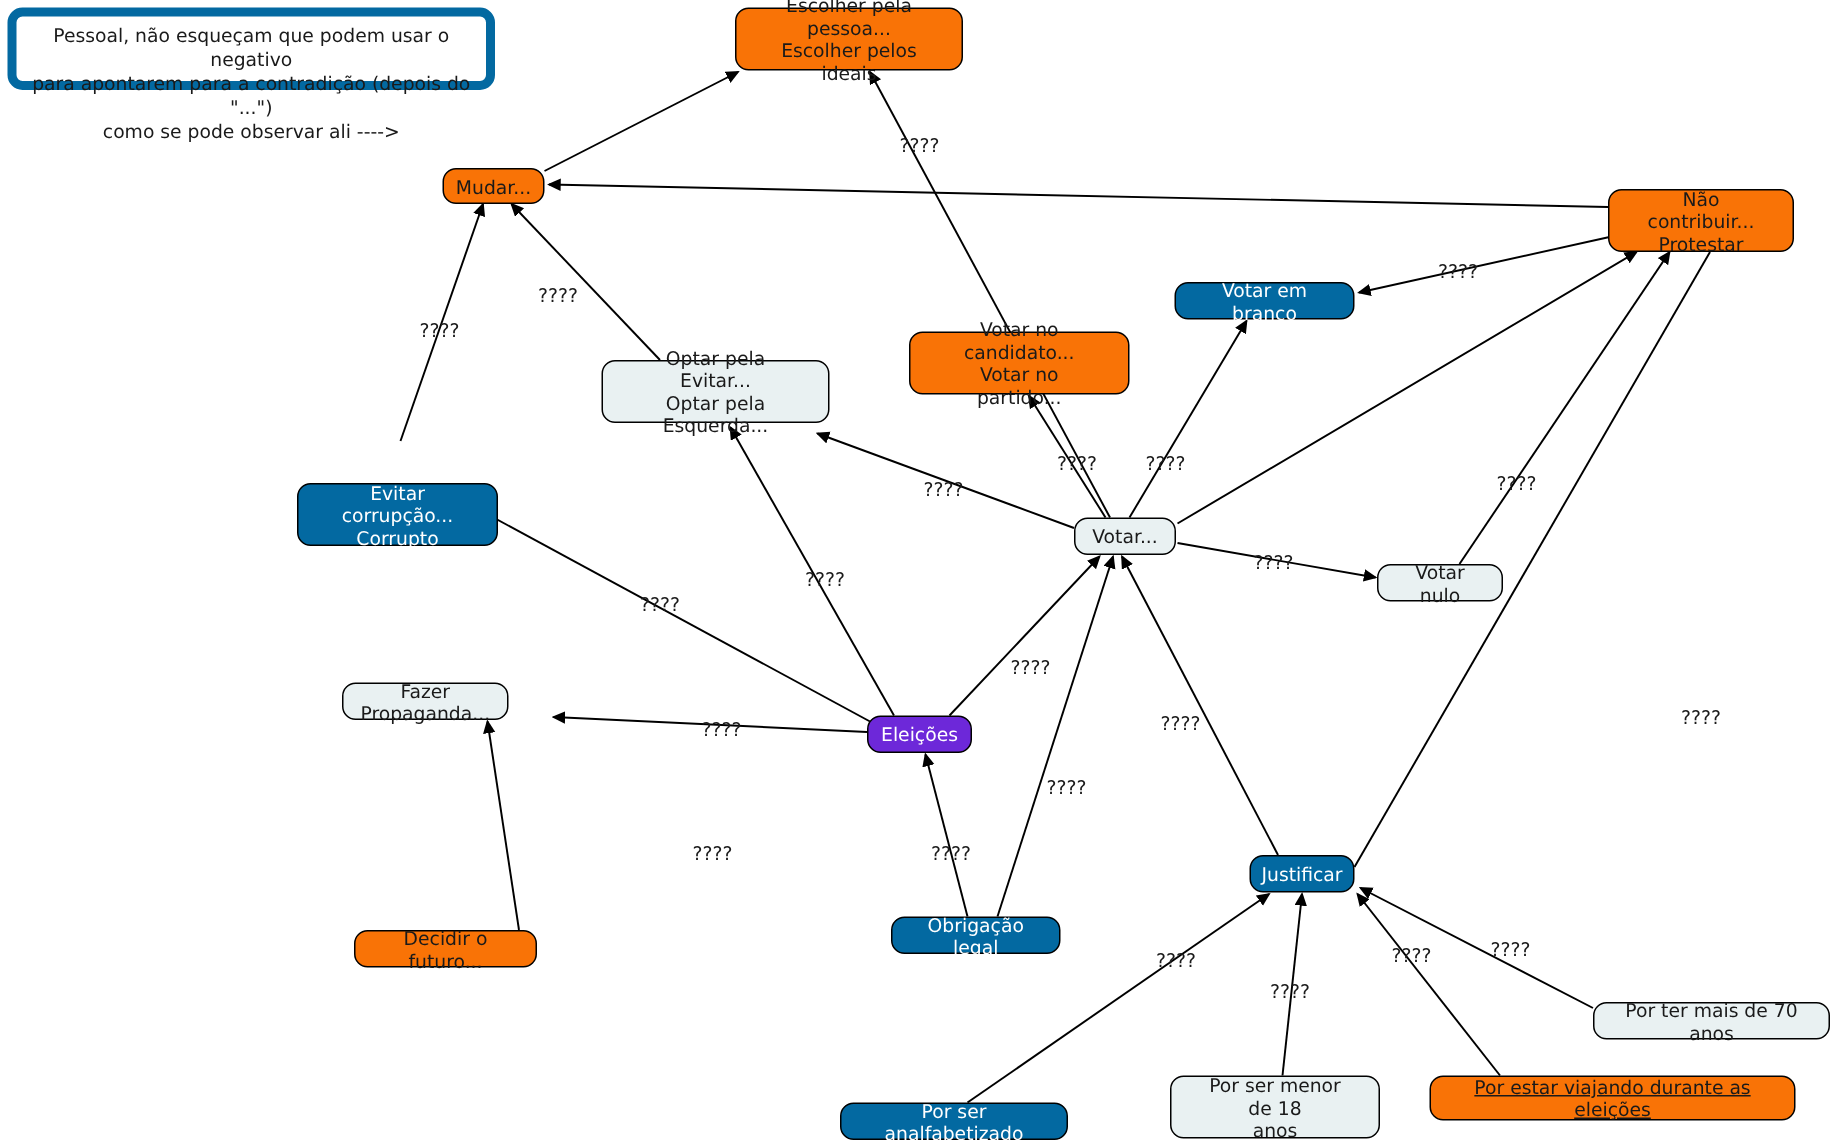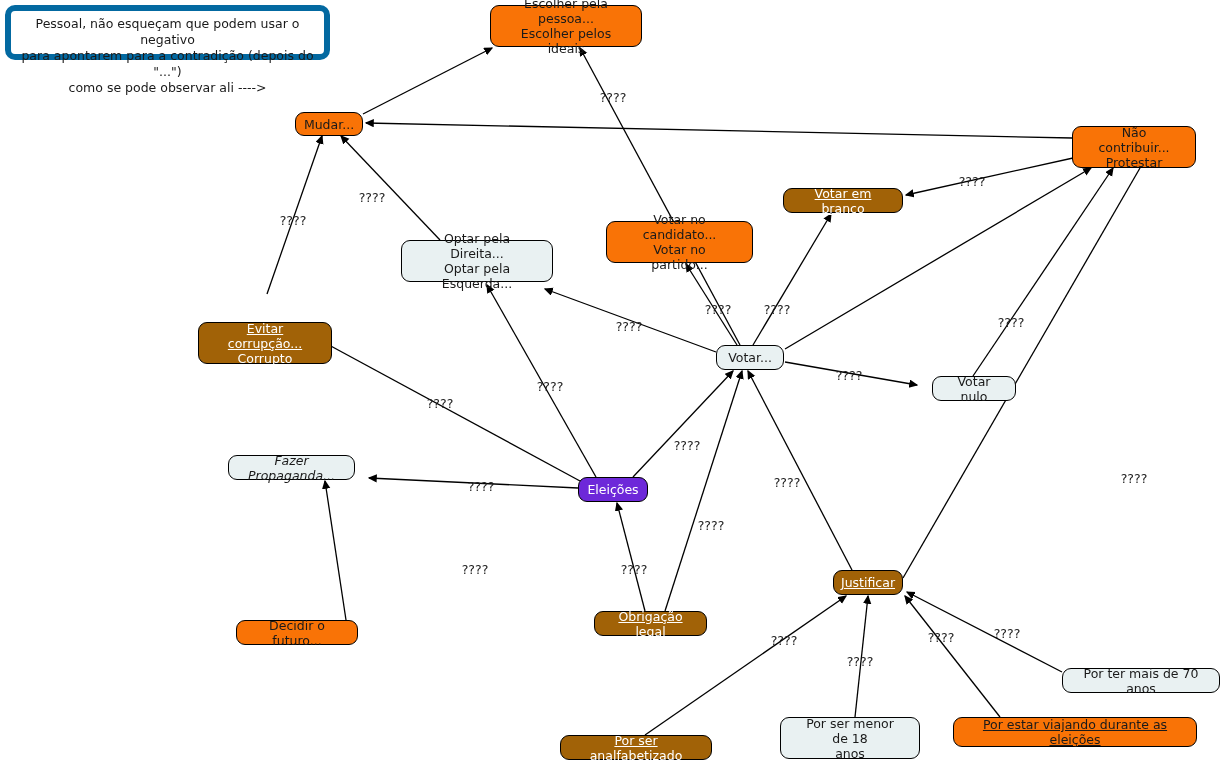--- a/index.html
+++ b/index.html
@@ -38,23 +38,22 @@
     line-height: 15px;
     padding: 2px 20px;
     white-space: pre-line;
     z-index: 3;
   }
   .node.orange {
     background: #f97306;
     color: #1a1a1a;
   }
   .node.cyan {
-    background: #a16207;
+    background: #0369a1;
     color: #ffffff;
-    text-decoration: underline;
   }
   .node.red {
     background: #6d28d9;
     color: #ffffff;
   }
   .node.pale {
     background: #e9f1f2;
     color: #1a1a1a;
   }
   .note {
@@ -128,27 +127,27 @@
 
   <div id="node-layer">
       <div class="node orange" style="left: 490px; top: 5px; width: 152px; height: 42px;">Escolher pela pessoa...
 Escolher pelos ideais</div>
       <div class="node orange" style="left: 295px; top: 112px; width: 68px; height: 24px;">Mudar...</div>
       <div class="node orange" style="left: 1072px; top: 126px; width: 124px; height: 42px;">Não contribuir...
 Protestar</div>
       <div class="node cyan" style="left: 783px; top: 188px; width: 120px; height: 25px;">Votar em branco</div>
       <div class="node orange" style="left: 606px; top: 221px; width: 147px; height: 42px;">Votar no candidato...
 Votar no partido...</div>
-      <div class="node pale" style="left: 401px; top: 240px; width: 152px; height: 42px;">Optar pela Direita...
+      <div class="node pale" style="left: 401px; top: 240px; width: 152px; height: 42px;">Optar pela Evitar...
 Optar pela Esquerda...</div>
       <div class="node cyan" style="left: 198px; top: 294px; width: 134px; height: 42px; margin-top: 28px;">Evitar corrupção...
 Corrupto</div>
       <div class="node pale" style="left: 716px; top: 345px; width: 68px; height: 25px;">Votar...</div>
-      <div class="node pale" style="left: 918px; top: 376px; width: 84px; height: 25px; margin-left: 14px;">Votar nulo</div>
-      <div class="node pale" style="left: 228px; top: 455px; width: 127px; height: 25px; font-style: italic;">Fazer Propaganda...</div>
+      <div class="node pale" style="left: 918px; top: 376px; width: 84px; height: 25px;">Votar nulo</div>
+      <div class="node pale" style="left: 228px; top: 455px; width: 111px; height: 25px;">Fazer Propaganda...</div>
       <div class="node red" style="left: 578px; top: 477px; width: 70px; height: 25px;">Eleições</div>
       <div class="node cyan" style="left: 833px; top: 570px; width: 70px; height: 25px;">Justificar</div>
       <div class="node cyan" style="left: 594px; top: 611px; width: 113px; height: 25px;">Obrigação legal</div>
       <div class="node orange" style="left: 236px; top: 620px; width: 122px; height: 25px;">Decidir o futuro...</div>
       <div class="node pale" style="left: 1062px; top: 668px; width: 158px; height: 25px;">Por ter mais de 70 anos</div>
       <div class="node orange" style="left: 953px; top: 717px; width: 244px; height: 30px; text-decoration: underline;">Por estar viajando durante as eleições</div>
       <div class="node pale" style="left: 780px; top: 717px; width: 140px; height: 42px;">Por ser menor de 18
 anos</div>
       <div class="node cyan" style="left: 560px; top: 735px; width: 152px; height: 25px;">Por ser analfabetizado</div>
     </div>

